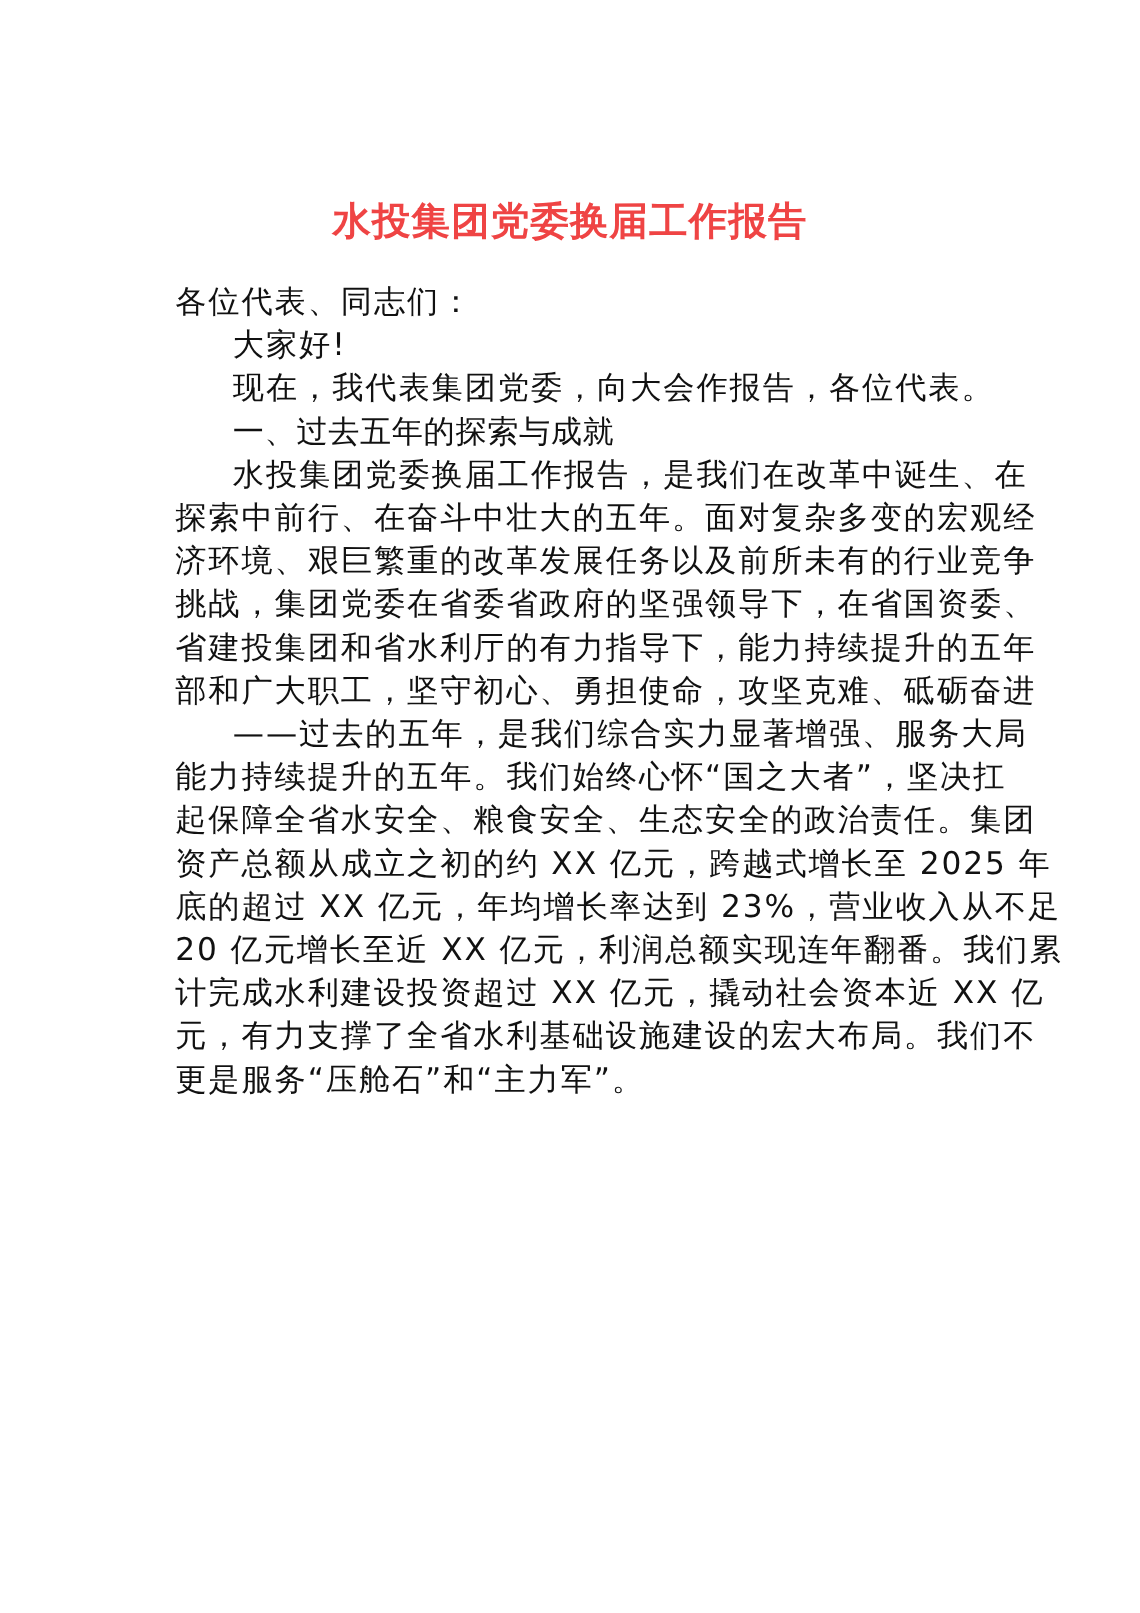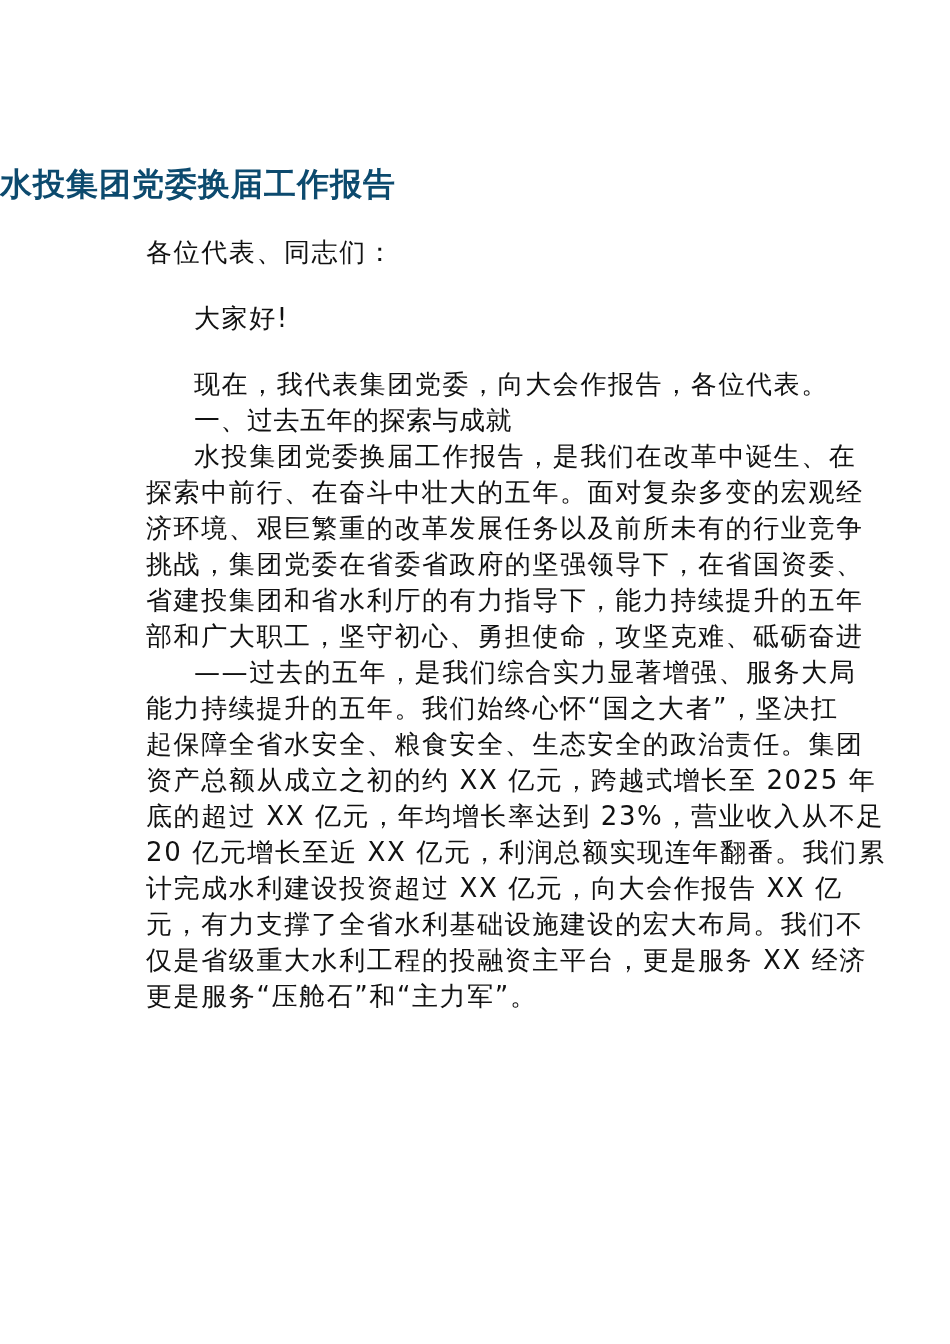--- a/index.html
+++ b/index.html
@@ -1,33 +1,33 @@
 <!DOCTYPE html>
 <html><head>
 <meta charset="utf-8">
 <style>
   html, body { margin: 0; padding: 0; background: #ffffff; }
   body { width: 950px; height: 1344px; position: relative; overflow: hidden; }
   .page {
     position: absolute; left: 0; top: 0; width: 950px; height: 1344px; background: #fff;
   }
   .title {
-    position: absolute; top: 162px; left: 0; width: 950px; 
+    position: absolute; top: 162px; left: 0; width: 950px; text-align: center;
     font-family: "DejaVu Serif", "Liberation Serif", serif;
-    font-weight: bold; font-size: 32px; line-height: 44px; color: #0c4a6e;
+    font-weight: bold; font-size: 32px; line-height: 44px; color: #ef4444;
     letter-spacing: 1px;
   }
   .body {
     position: absolute; left: 146px; top: 234px; width: 664px;
     font-family: "DejaVu Sans", "Liberation Sans", sans-serif;
     font-size: 26px; line-height: 36px; color: #111;
     letter-spacing: 1.6px;
   }
   .body p { margin: 0; padding: 0; text-align: justify; text-align-last: left; }
-  .body p.indent { text-indent: 48px; margin-top: 30px; }
+  .body p.indent { text-indent: 48px; }
   .body p.heading { text-indent: 48px; font-weight: normal; letter-spacing: 0.5px; }
   .line { display: block; white-space: nowrap; height: 36px; }
 </style>
 </head>
 <body>
 
 <div class="page">
   <div class="title">水投集团党委换届工作报告</div>
 
   <div class="body">
@@ -53,19 +53,18 @@
       <span class="line">部和广大职工，坚守初心、勇担使命，攻坚克难、砥砺奋进</span>
     </div>
 
     <div>
       <span class="line" style="padding-left:48px">——过去的五年，是我们综合实力显著增强、服务大局</span>
       <span class="line">能力持续提升的五年。我们始终心怀“国之大者”，坚决扛</span>
       <span class="line">起保障全省水安全、粮食安全、生态安全的政治责任。集团</span>
       <span class="line">资产总额从成立之初的约 XX 亿元，跨越式增长至 2025 年</span>
       <span class="line">底的超过 XX 亿元，年均增长率达到 23%，营业收入从不足</span>
       <span class="line">20 亿元增长至近 XX 亿元，利润总额实现连年翻番。我们累</span>
-      <span class="line">计完成水利建设投资超过 XX 亿元，向大会作报告 XX 亿</span>
+      <span class="line">计完成水利建设投资超过 XX 亿元，撬动社会资本近 XX 亿</span>
       <span class="line">元，有力支撑了全省水利基础设施建设的宏大布局。我们不</span>
-      <span class="line">仅是省级重大水利工程的投融资主平台，更是服务 XX 经济</span>
       <span class="line">更是服务“压舱石”和“主力军”。</span>
     </div>
   </div>
 </div>
 
 </body></html>

